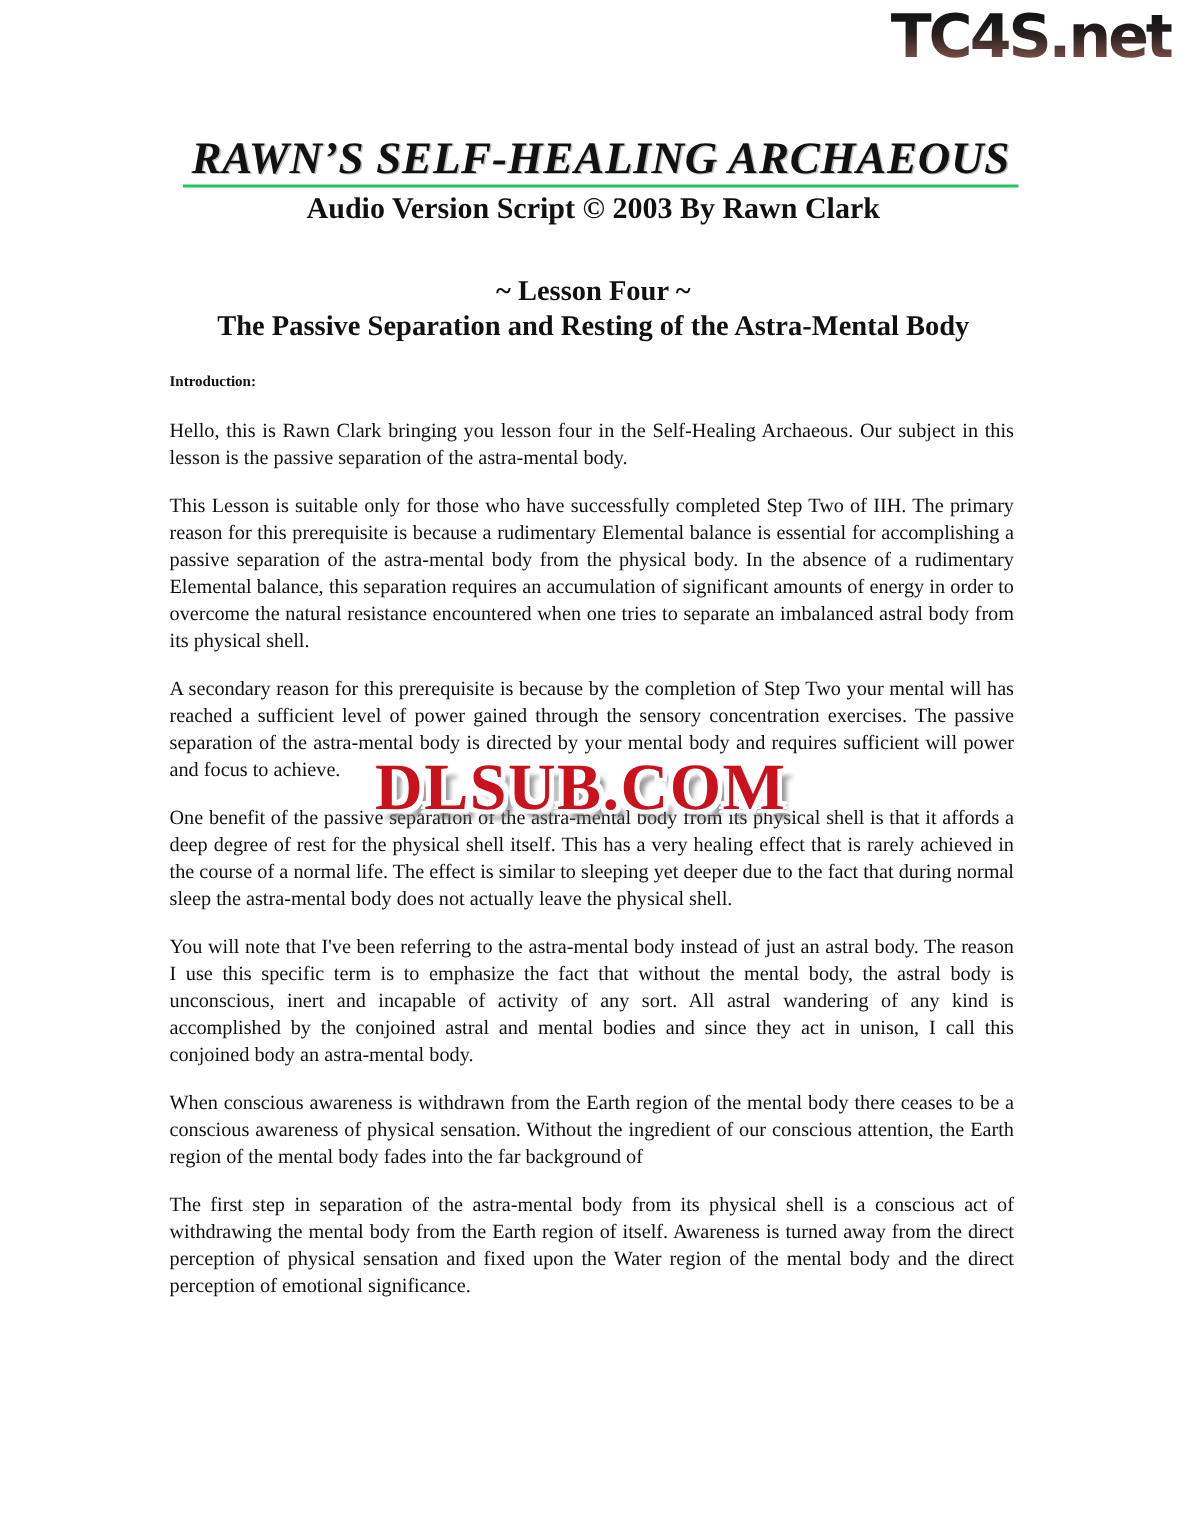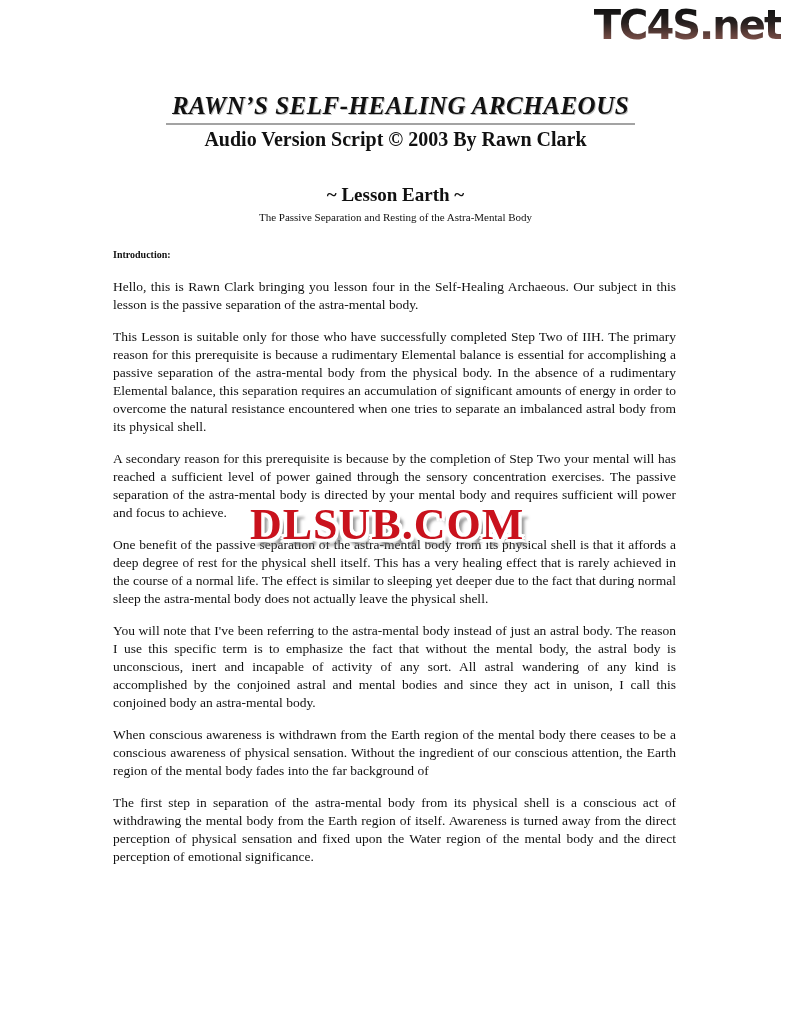--- a/index.html
+++ b/index.html
@@ -20,30 +20,30 @@
     font-weight:bold; font-size:40px; letter-spacing:-2px;
     background:linear-gradient(180deg,#141414 18%, #27201f 45%, #6b4640 75%, #96655d 95%);
     -webkit-background-clip:text; background-clip:text;
     color:transparent;
   }
 
   .header { text-align:center; padding-top:92px; }
   .doc-title {
     display:inline-block;
     font-style:italic; font-weight:bold;
-    font-size:25px; line-height:28px; letter-spacing:0.5px;
-    border-bottom:2px solid #a3a3a3; padding:0 6px 3px;
+    font-size:30px; line-height:28px; letter-spacing:0.5px;
+    border-bottom:2px solid #22c55e; padding:0 6px 3px;
     text-shadow:1px 1px 0 #bdbdbd;
     margin-left:10px;
   }
   .doc-subtitle { font-weight:bold; font-size:20px; line-height:20px; margin-top:4px; }
 
   .lesson-block { text-align:center; margin-top:34px; }
   .lesson-heading { font-weight:bold; font-size:19px; line-height:24px; }
-  .lesson-subheading { font-weight:normal; font-size:11px; line-height:21px; }
+  .lesson-subheading { font-weight:bold; font-size:19px; line-height:21px; }
 
   .content {
     width:563px; margin-left:113px; margin-top:18px;
     font-size:13.5px; line-height:18px;
     text-align:justify;
   }
   .section-label { font-weight:bold; font-size:10px; line-height:18px; text-align:left;margin-top:10px; }
   .content p { margin-top:14px; }
 
   
@@ -77,21 +77,21 @@
 <div class="page">
 
   <div class="tc4s-logo">TC4S.net</div>
 
   <div class="header">
     <div class="doc-title">RAWN’S  SELF-HEALING ARCHAEOUS</div>
     <div class="doc-subtitle">Audio Version Script © 2003 By Rawn Clark</div>
   </div>
 
   <div class="lesson-block">
-    <div class="lesson-heading">~ Lesson Earth ~</div>
+    <div class="lesson-heading">~ Lesson Four ~</div>
     <div class="lesson-subheading">The Passive Separation and Resting of the Astra-Mental Body</div>
   </div>
 
   <div class="content">
     <div class="section-label">Introduction:</div>
     <p>Hello, this is Rawn Clark bringing you lesson four in the Self-Healing Archaeous.  Our subject in this lesson is the passive separation of the astra-mental body.</p>
     <p>This Lesson is suitable only for those who have successfully completed Step Two of IIH.  The primary reason for this prerequisite is because a rudimentary Elemental balance is essential for accomplishing a passive separation of the astra-mental body from the physical body.  In the absence of a rudimentary Elemental balance, this separation requires an accumulation of significant amounts of energy in order to overcome the natural resistance encountered when one tries to separate an imbalanced astral body from its physical shell.</p>
     <p>A secondary reason for this prerequisite is because by the completion of Step Two your mental will has reached a sufficient level of power gained through the sensory concentration exercises.  The passive separation of the astra-mental body is directed by your mental body and requires sufficient will power and focus to achieve.</p>
     <p>One benefit of the passive separation of the astra-mental body from its physical shell is that it affords a deep degree of rest for the physical shell itself.  This has a very healing effect that is rarely achieved in the course of a normal life.  The effect is similar to sleeping yet deeper due to the fact that during normal sleep the astra-mental body does not actually leave the physical shell.</p>
     <p>You will note that I've been referring to the astra-mental body instead of just an astral body.  The reason I use this specific term is to emphasize the fact that without the mental body, the astral body is unconscious, inert and incapable of activity of any sort.  All astral wandering of any kind is accomplished by the conjoined astral and mental bodies and since they act in unison, I call this conjoined body an astra-mental body.</p>

